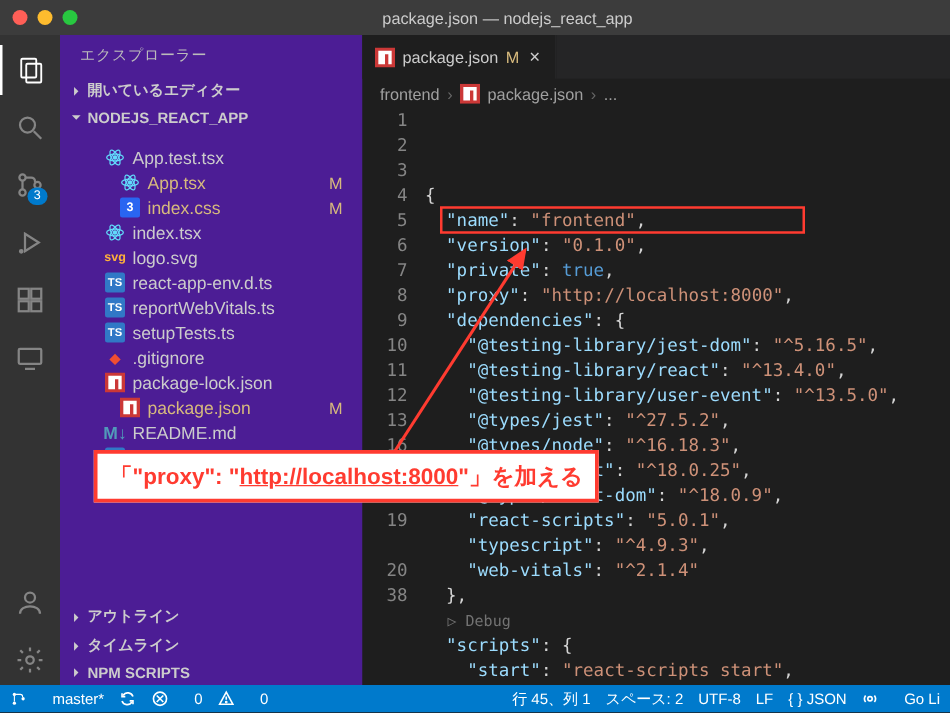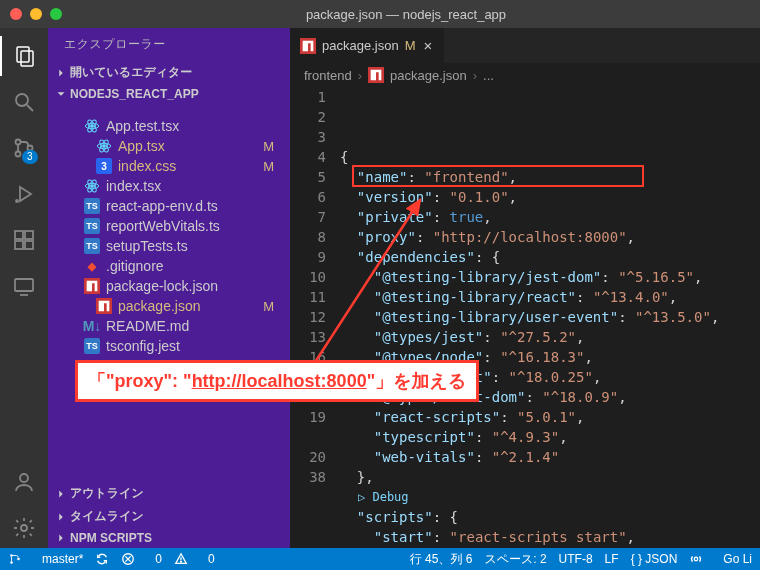--- a/index.html
+++ b/index.html
@@ -189,21 +189,21 @@
   background: #fff;
   border: 3px solid #ff3b30;
   color: #ff3b30;
   font-size: 18px;
   font-weight: 600;
   padding: 6px 10px;
   z-index: 10;
 }
 .annotation a { color: #ff3b30; text-decoration: underline; }
 .arrow-svg { position: absolute; z-index: 9; pointer-events: none; }
-.debug-line { color: #7dd3fc; font-size: 12px; padding-left: 18px;}
+.debug-line { color: #737373; font-size: 12px; padding-left: 18px;}
 
 .statusbar {
   height: 22px;
   background: #007acc;
   color: #fff;
   display: flex;
   align-items: center;
   font-size: 12px;
   padding: 0 8px;
   gap: 12px;
@@ -329,20 +329,24 @@
         <div class="file-item">
           <span class="file-icon fi-react">
             <svg width="16" height="16" viewBox="0 0 24 24" fill="none" stroke="#61dafb" stroke-width="1.5">
               <circle cx="12" ung="" cy="12" r="2" fill="#61dafb"></circle>
               <ellipse cx="12" cy="12" rx="10" ry="4"></ellipse>
               <ellipse cx="12" cy="12" rx="10" ry="4" transform="rotate(60 12 12)"></ellipse>
               <ellipse cx="12" cy="12" rx="10" ry="4" transform="rotate(-60 12 12)"></ellipse>
             </svg>
           </span>
           <span>index.tsx</span>
+        </div>
+        <div class="file-item">
+          <span class="file-icon fi-svg">svg</span>
+          <span>logo.svg</span>
         </div>
         <div class="file-item">
           <span class="file-icon fi-ts">TS</span>
           <span>react-app-env.d.ts</span>
         </div>
         <div class="file-item">
           <span class="file-icon fi-ts">TS</span>
           <span>reportWebVitals.ts</span>
         </div>
         <div class="file-item">
@@ -497,21 +501,21 @@
   <div class="sb-item">
     <svg class="sb-ico" viewBox="0 0 16 16" fill="none" stroke="currentColor" stroke-width="1.5">
         <path d="M8 2l6 11H2z"></path>
         <line x1="8" y1="6" x2="8" y2="9"></line>
         <circle cx="8" cy="11" r="0.5" fill="currentColor"></circle>
       </svg>
     <span>0</span>
   </div>
   <div class="spacer"></div>
   <div class="sb-item">
-      <span>行 45、列 6</span>
+      <span>行 45、列 1</span>
     </div>
   <div class="sb-item">
       <span>スペース: 2</span>
     </div>
   <div class="sb-item">
       <span>UTF-8</span>
     </div>
   <div class="sb-item">
       <span>LF</span>
     </div>

